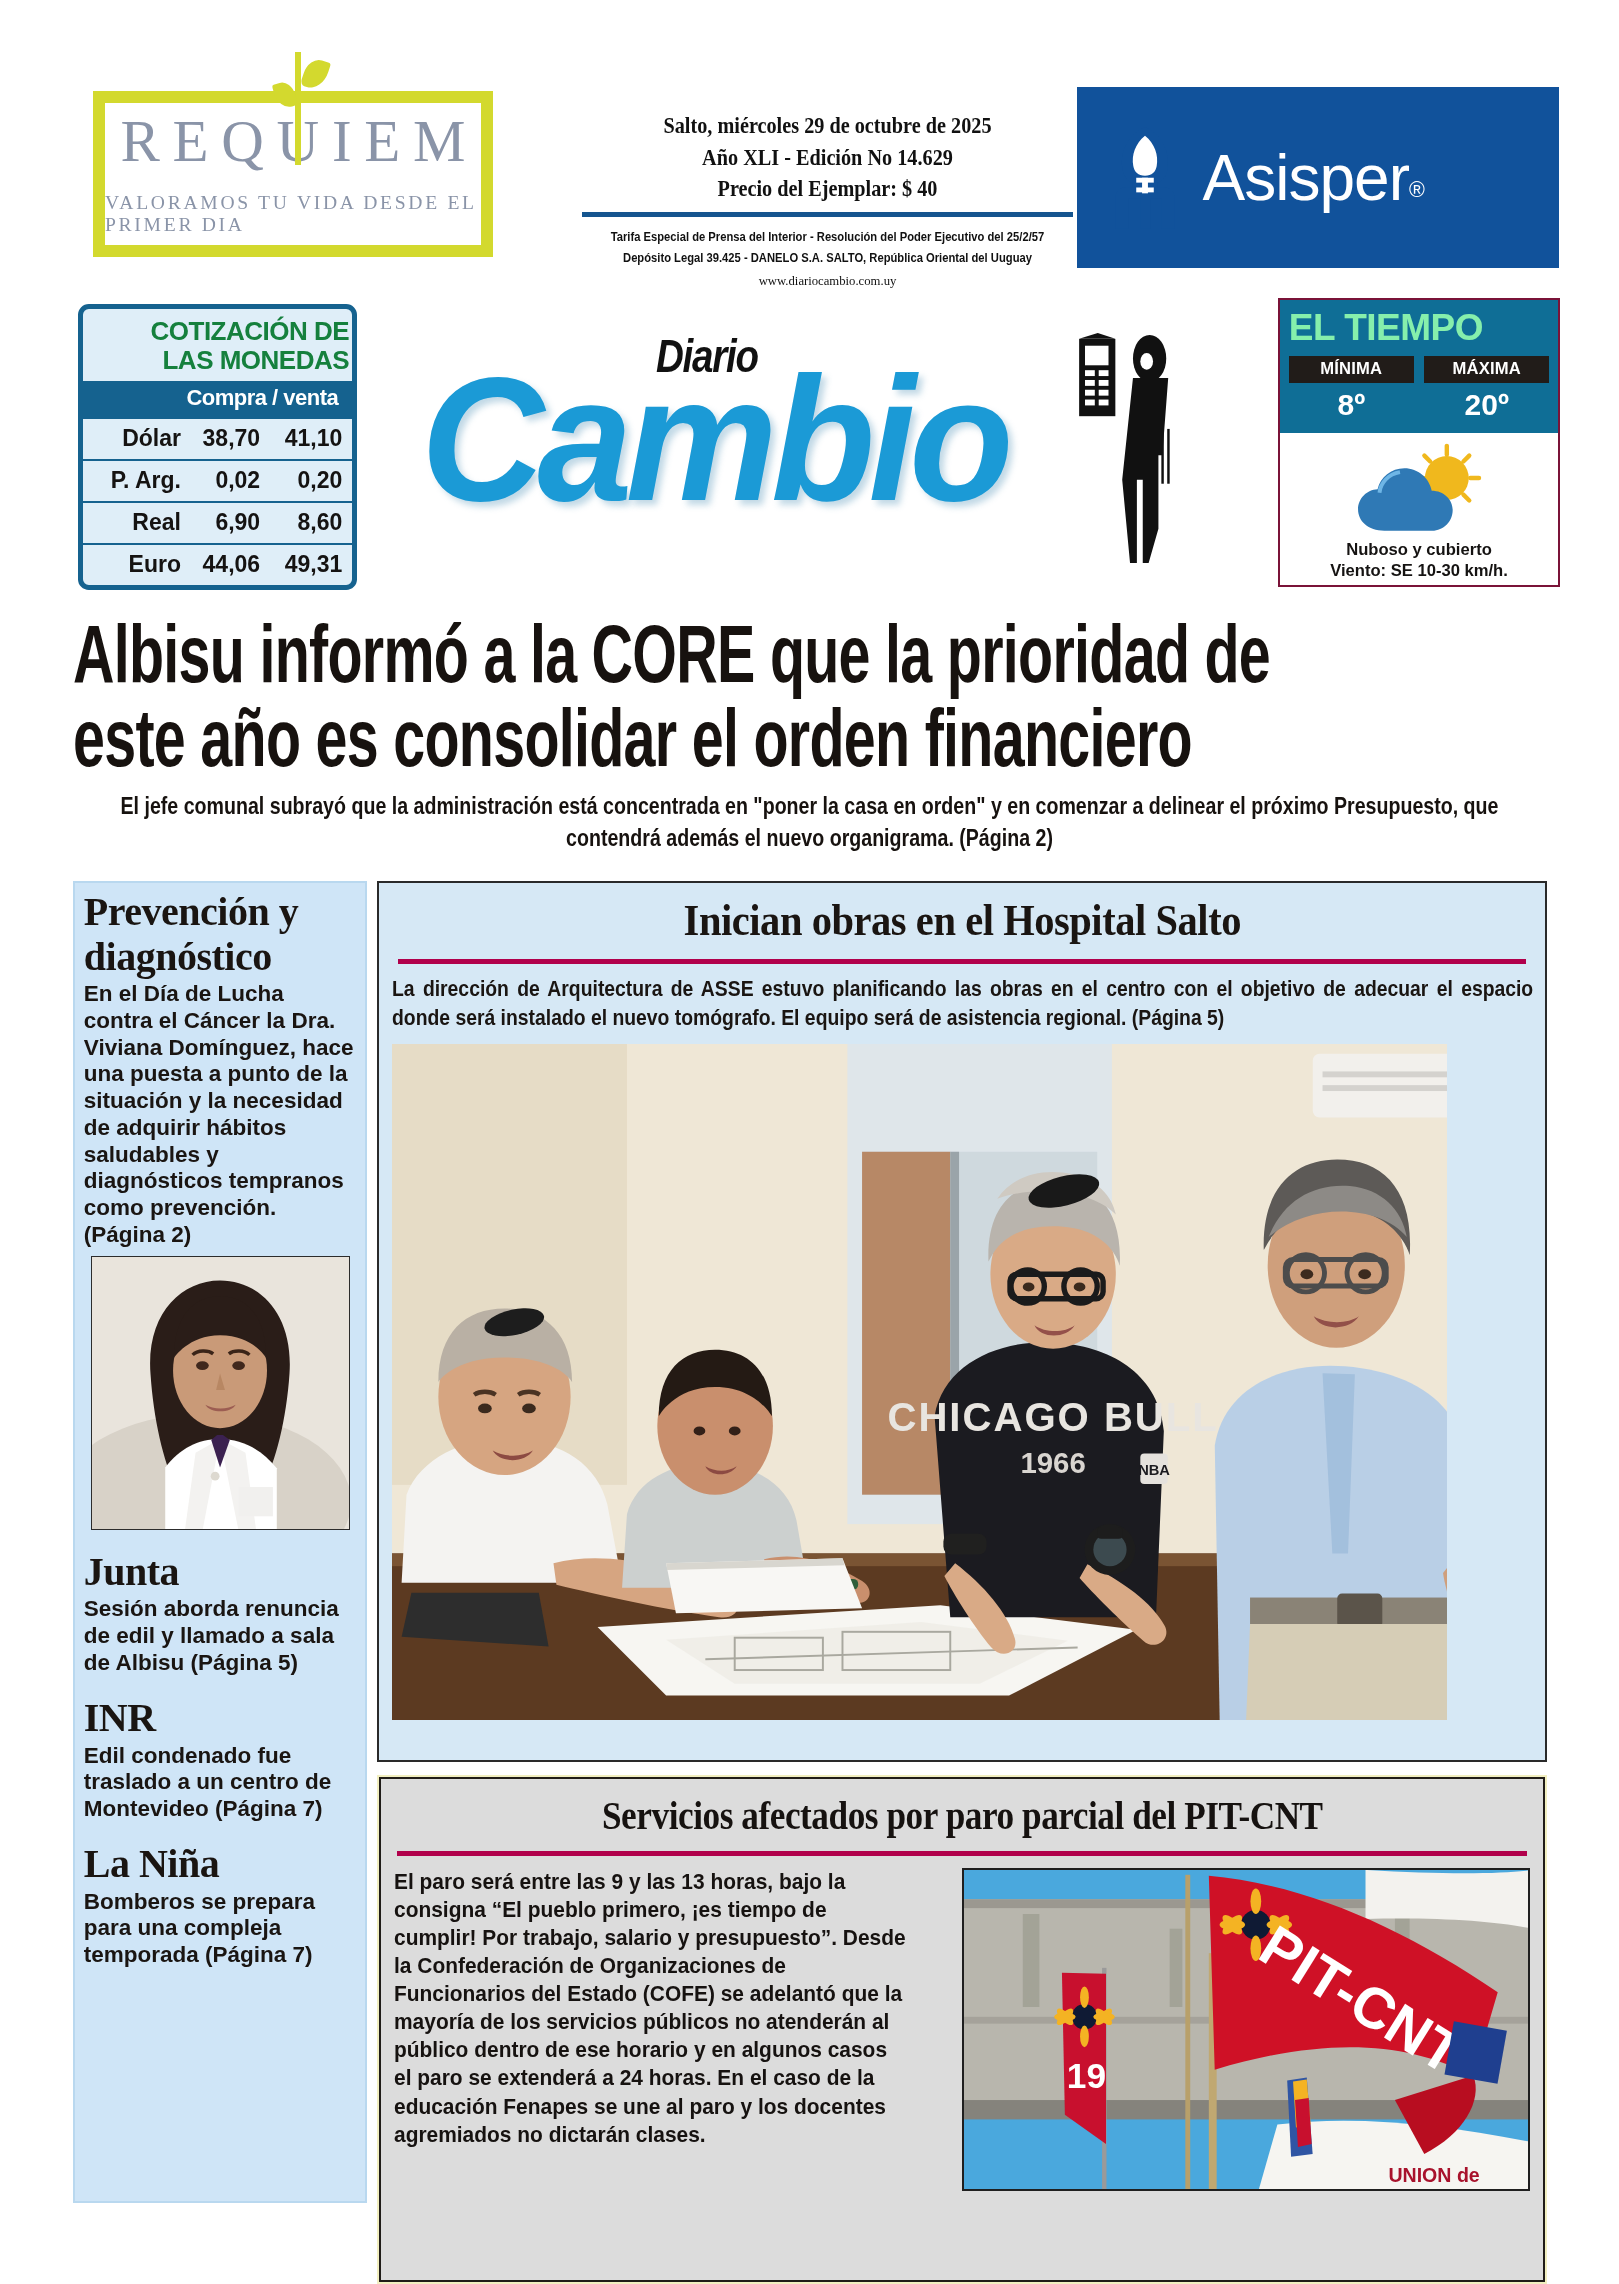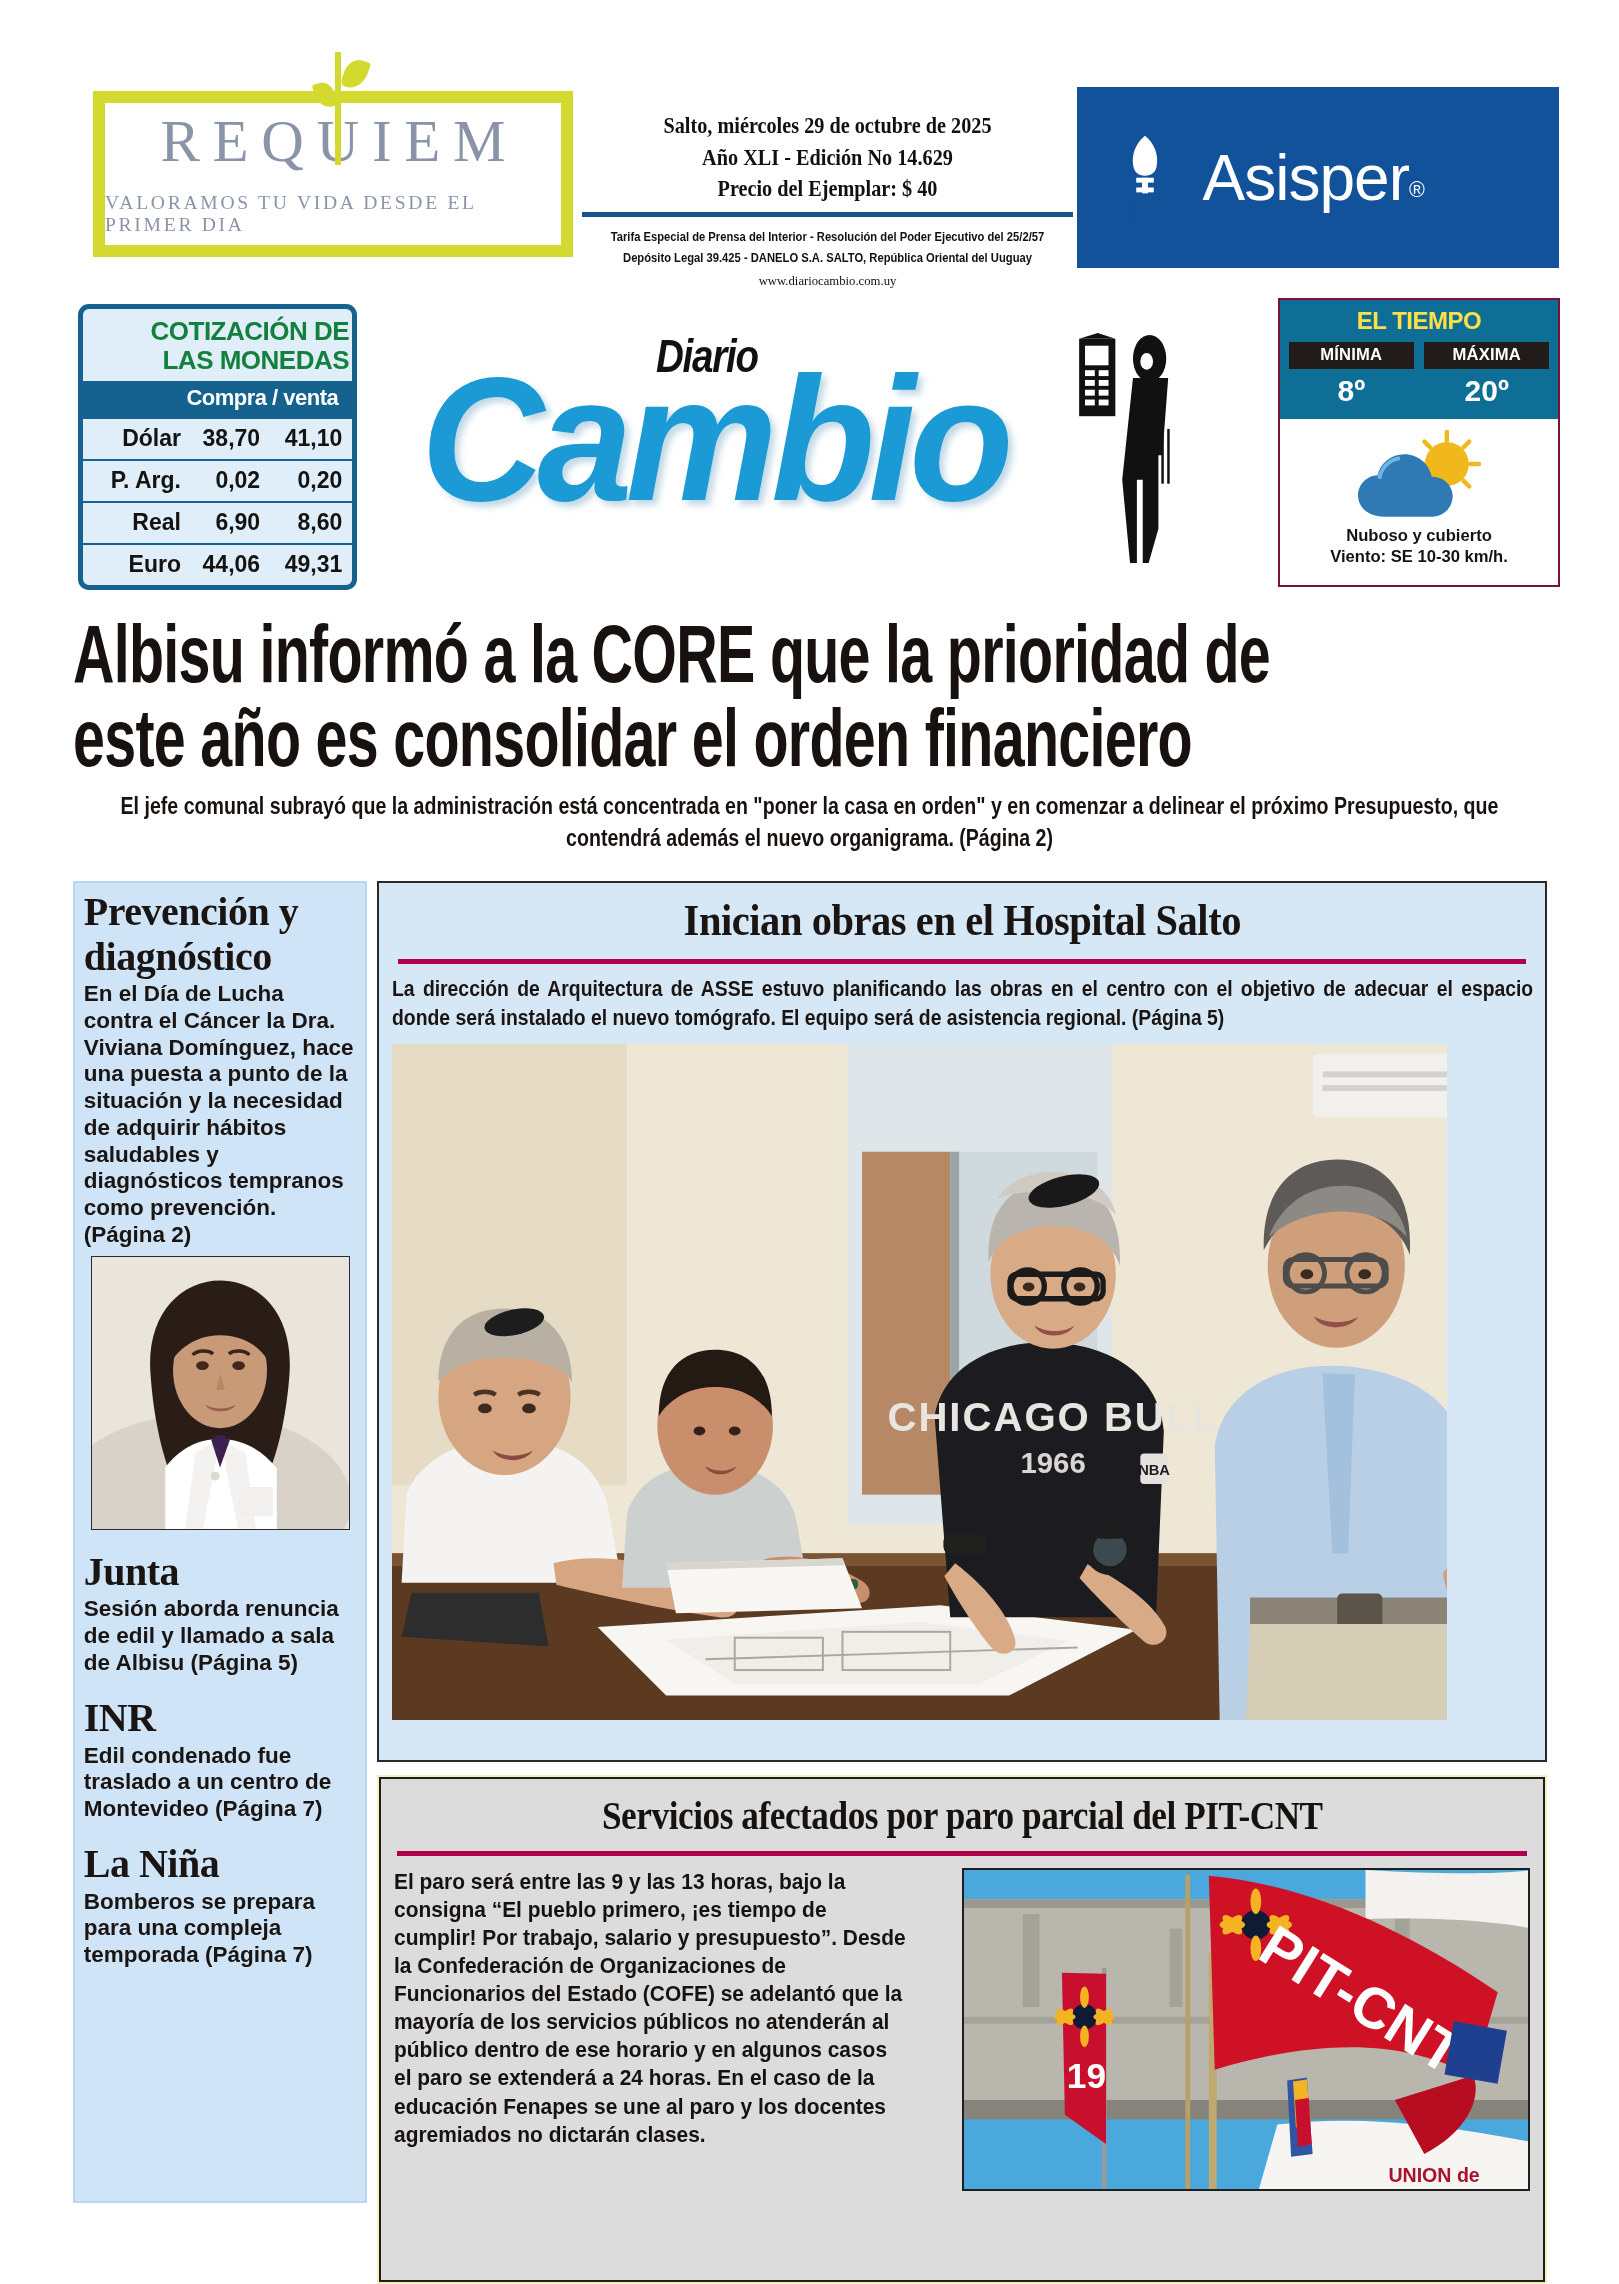--- a/index.html
+++ b/index.html
@@ -10,21 +10,21 @@
     overflow: hidden;
   }
   .page { position: relative; width: 1619px; height: 2284px; background: #fff; }
 
   
   .top-row { position: absolute; left: 0; top: 0; width: 1619px; height: 284px; }
 
   
   .requiem-ad {
     position: absolute; left: 93px; top: 91px;
-    width: 480px; height: 166px;
+    width: 400px; height: 166px;
     border: 12.7px solid #d3d92e;
     background: #fff;
     display: flex; flex-direction: column;
     align-items: center; justify-content: center;
   }
   .requiem-word {
     position: relative;
     font-family: "Liberation Serif", serif;
     font-size: 59px; letter-spacing: 12.7px;
     color: #8a94a8; line-height: 1;
@@ -138,21 +138,21 @@
   }
   .mast-figure { position: absolute; left: 654px; top: 9.8px; width: 113px; height: 230px; }
 
   
   .tiempo {
     position: absolute; left: 1278px; top: 298px;
     width: 282px; height: 289px;
     border: 2.4px solid #7a1338; background: #fff;
   }
   .tiempo-top { background: #0f6e96; padding: 6.9px 8.8px 10.8px; }
-  .tiempo-h { text-align: center; color: #fde047; font-weight: bold; font-size: 24px; letter-spacing: -0.5px; }
+  .tiempo-h { color: #86efac; font-weight: bold; font-size: 37px; letter-spacing: -0.5px; }
   .tiempo-cols { display: flex; justify-content: space-between; margin-top: 6.9px; align-items: flex-end; }
   .tiempo-col { width: 48%; text-align: center; }
   .tiempo-lab {
     background: #211c19; color: #fff; font-weight: bold;
     font-size: 16.6px; padding: 3.4px 2px; letter-spacing: 0.2px;
   }
   .tiempo-val { color: #fff; font-weight: bold; font-size: 30px; margin-top: 5.9px; }
   .tiempo-bot { padding: 4.9px 0 0; text-align: center; }
   .tiempo-icon { width: 147px; height: 100px; margin: 2px auto 0; position: relative; }
   .tiempo-desc { font-weight: bold; font-size: 16.6px; color: #151312; line-height: 1.25; padding: 0 2.9px 4.9px; }

